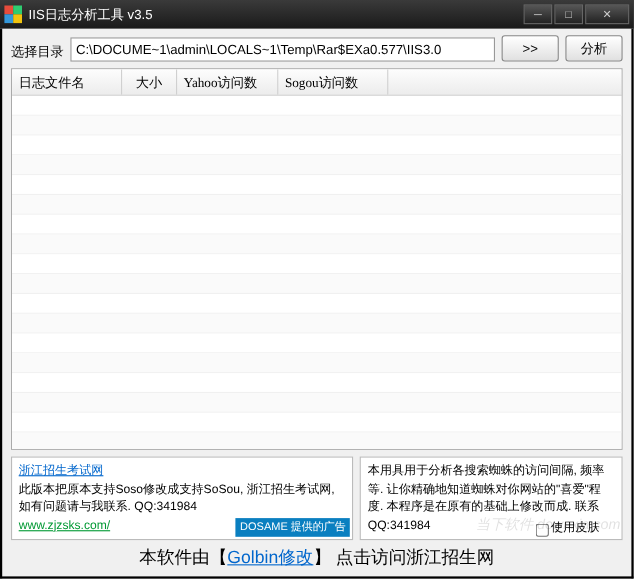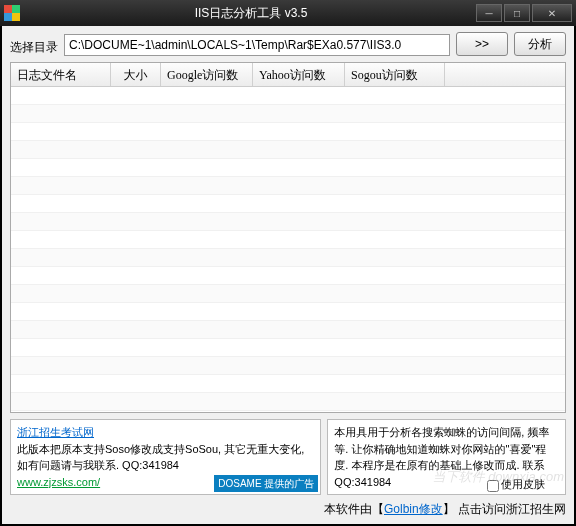--- a/index.html
+++ b/index.html
@@ -1,18 +1,18 @@
 <!DOCTYPE html>
 <html><head>
 <meta charset="utf-8">
 <style>
 * { box-sizing: border-box; margin: 0; padding: 0; }
 body { font-family: "Microsoft YaHei", SimSun, Arial, sans-serif; font-size: 12px; background: #000; }
 .window { width: 576px; height: 526px; background: #000; position: relative; }
-.titlebar { height: 26px; background: linear-gradient(#3a3a3a,#1a1a1a); display: flex; align-items: center; padding: 4px 4px; color: #fff; text-align: center; }
+.titlebar { height: 26px; background: linear-gradient(#3a3a3a,#1a1a1a); display: flex; align-items: center; padding: 4px 4px; color: #fff; }
 .titlebar-icon { width: 16px; height: 16px; margin-right: 6px; display: flex; flex-wrap: wrap; }
 .ti-dot { width: 8px; height: 8px; }
 .ti-r { background: #e74c3c; } .ti-g { background: #2ecc71; } .ti-b { background: #3498db; } .ti-y { background: #f1c40f; }
 .titlebar-text { flex: 1; font-size: 12px; }
 .titlebar-btns { display: flex; gap: 2px; }
 .tbtn { width: 26px; height: 18px; background: linear-gradient(#555,#222); border: 1px solid #666; display: flex; align-items: center; justify-content: center; color: #ccc; font-size: 10px; cursor: pointer; }
 .tbtn.close { width: 40px; }
 .client { background: #f0f0f0; height: calc(100% - 26px); padding: 6px 8px 4px; display: flex; flex-direction: column; border: 2px solid #000; border-top: none; }
 .row-dir { display: flex; align-items: flex-end; gap: 6px; margin-bottom: 6px; }
 .lbl { white-space: nowrap; }
@@ -27,21 +27,21 @@
 .trow:nth-child(even) { background: #fafafa; }
 .mid-row { display: flex; gap: 6px; margin-top: 6px; align-items: stretch; }
 .info-box { border: 1px solid #bbb; background: #fff; padding: 4px 6px; font-size: 11px; line-height: 1.5; }
 .info-left { width: 56%; position: relative; }
 .info-right { flex: 1; position: relative; }
 .link { color: #0066cc; text-decoration: underline; }
 .link.green { color: #009933; }
 .ad-tag { position: absolute; right: 2px; bottom: 2px; background: #0a7fc0; color: #fff; font-size: 10px; padding: 1px 4px; }
 .chk-row { position: absolute; right: 20px; bottom: 2px; font-size: 11px; display: flex; align-items: flex-end; gap: 2px; }
 .chk { width: 12px; height: 12px; }
-.bottom-bar { display: flex; justify-content: flex-end; align-items: center; margin-top: 4px; font-size: 12px; padding: 2px 0; }
+.bottom-bar { display: flex; justify-content: space-between; align-items: center; margin-top: 4px; font-size: 16px; padding: 2px 0; flex-direction: column; }
 .watermark { position: absolute; right: 12px; bottom: 40px; color: rgba(0,0,0,0.12); font-size: 13px; font-style: italic; pointer-events: none; }
 </style>
 </head>
 <body>
 
 <div class="window">
   <div class="titlebar">
     <div class="titlebar-icon">
       <div class="ti-dot ti-r"></div>
         <div class="ti-dot ti-g"></div>
@@ -62,21 +62,20 @@
       <span class="lbl">选择目录</span>
       <input class="path-input" value="C:\DOCUME~1\admin\LOCALS~1\Temp\Rar$EXa0.577\IIS3.0" style="">
       <button class="btn">&gt;&gt;</button>
       <button class="btn">分析</button>
     </div>
 
     <div class="table-wrap">
       <div class="thead" id="thead">
           <div class="th" style="width: 100px;">日志文件名</div>
           <div class="th" style="width: 50px; text-align: center;">大小</div>
-          <div class="th" style="width: 92px;">Google访问数</div>
           <div class="th" style="width: 92px;">Yahoo访问数</div>
           <div class="th" style="width: 100px;">Sogou访问数</div>
         </div>
       <div class="tbody" id="tbody">
           <div class="trow"></div>
           <div class="trow"></div>
           <div class="trow"></div>
           <div class="trow"></div>
           <div class="trow"></div>
           <div class="trow"></div>
@@ -92,21 +91,21 @@
           <div class="trow"></div>
           <div class="trow"></div>
           <div class="trow"></div>
           <div class="trow"></div>
         </div>
     </div>
 
     <div class="mid-row">
       <div class="info-box info-left">
         <a class="link">浙江招生考试网</a><br>
-        <span>此版本把原本支持Soso修改成支持SoSou, 其它无重大变化, 如有问题请与我联系. QQ:341984</span><br>
+        <span>此版本把原本支持Soso修改成支持SoSou, 浙江招生考试网, 如有问题请与我联系. QQ:341984</span><br>
         <a class="link green">www.zjzsks.com/</a>
         <div class="ad-tag">DOSAME 提供的广告</div>
       </div>
       <div class="info-box info-right">
         <span>本用具用于分析各搜索蜘蛛的访问间隔, 频率等. 让你精确地知道蜘蛛对你网站的"喜爱"程度. 本程序是在原有的基础上修改而成. 联系QQ:341984</span>
         <label class="chk-row">
           <input type="checkbox" class="chk" style="">
           <span>使用皮肤</span>
         </label>
       </div>

